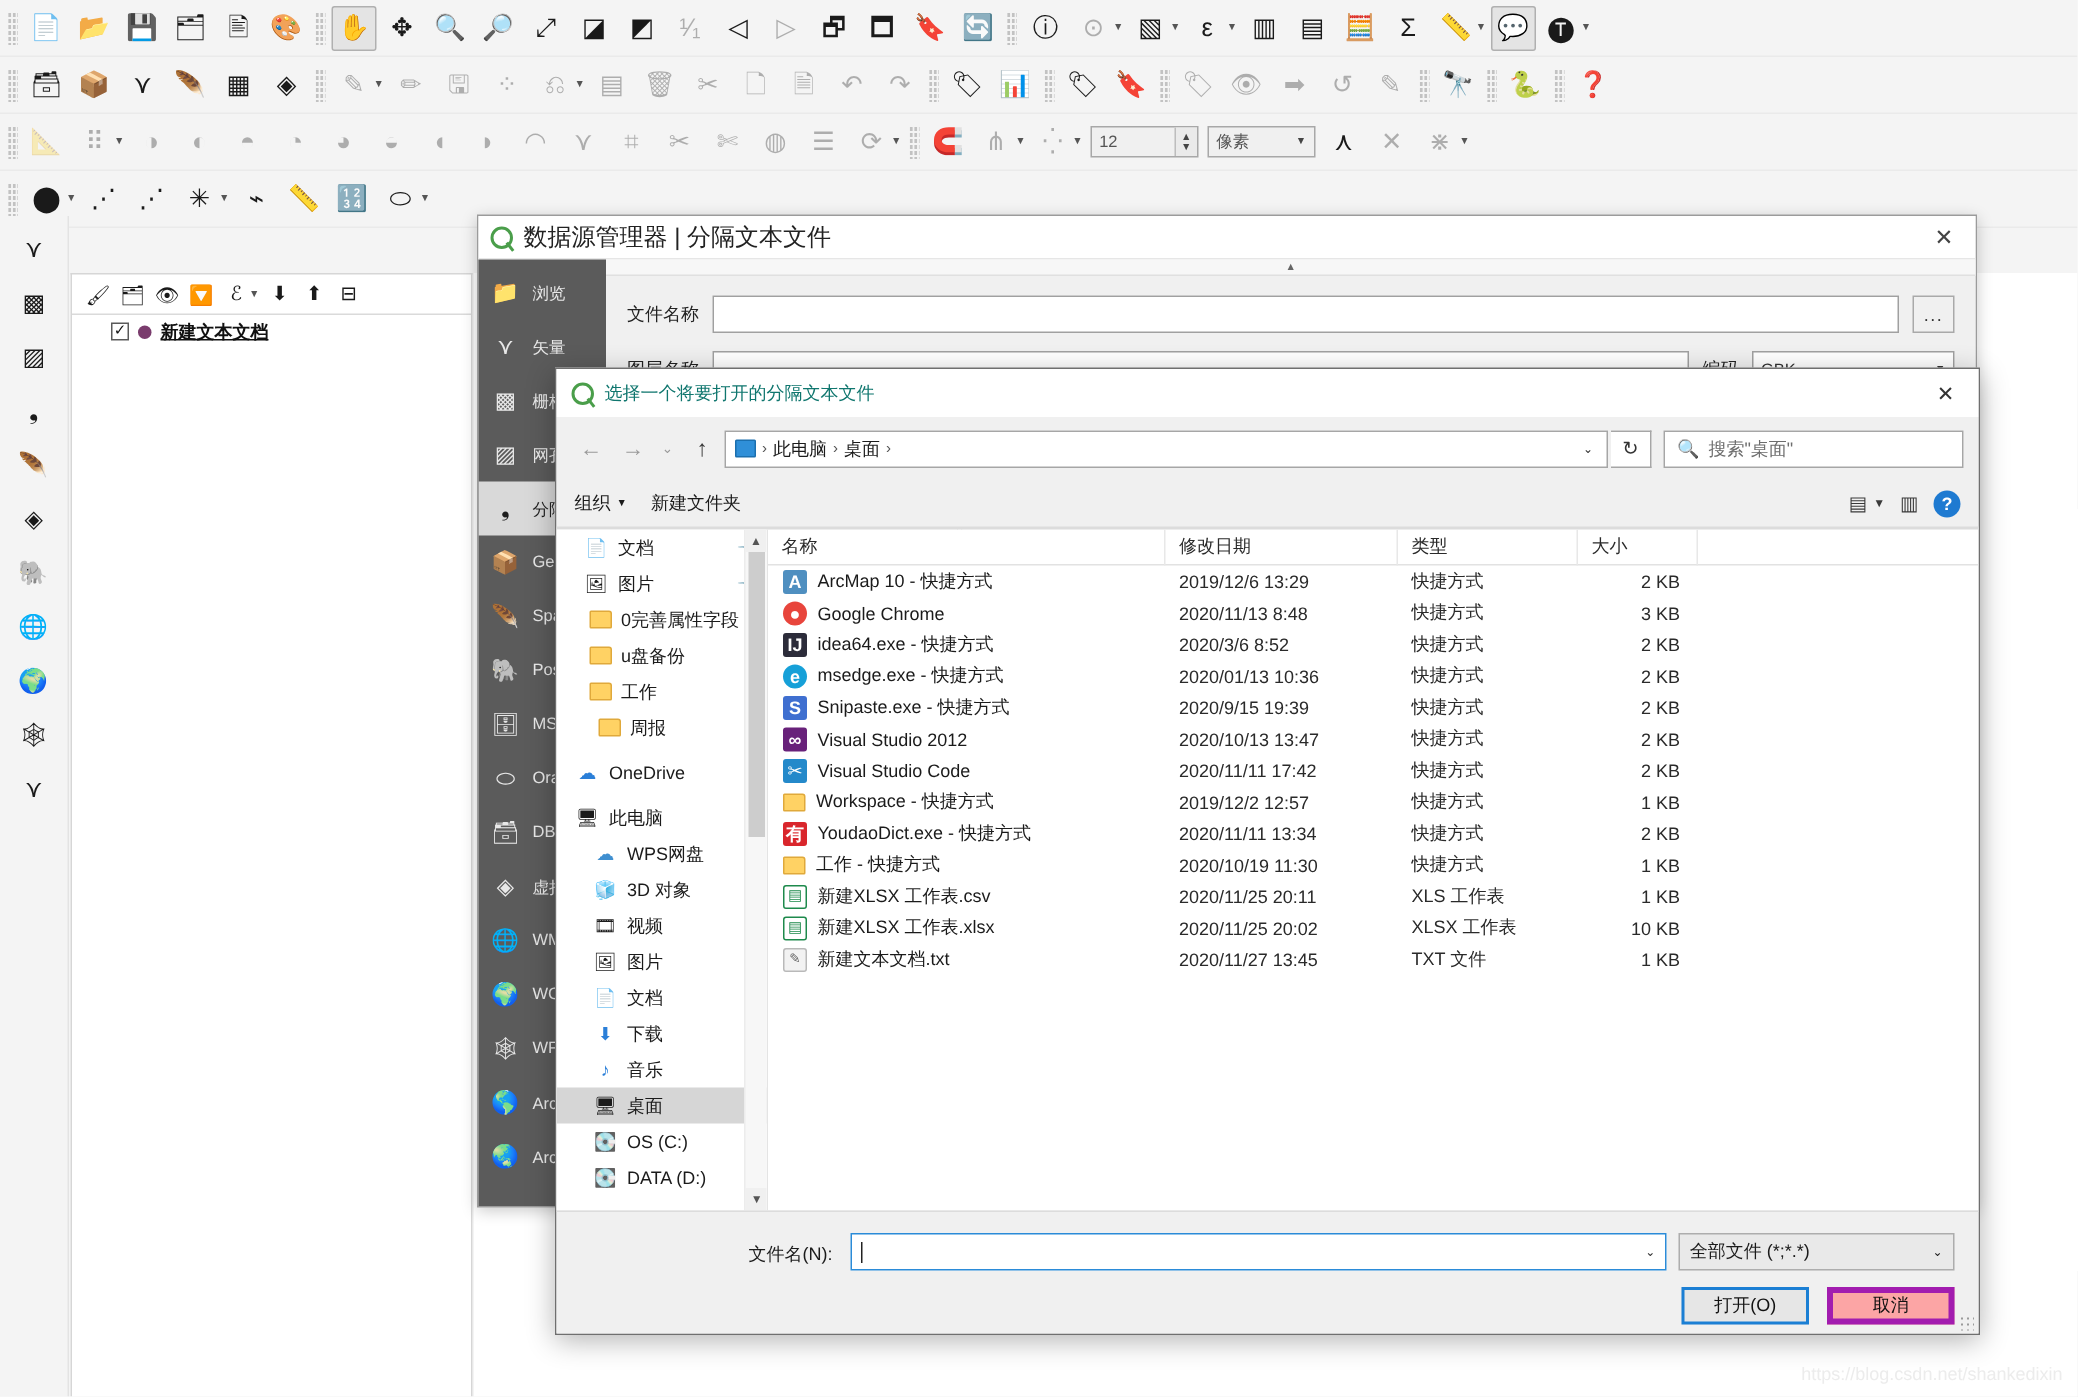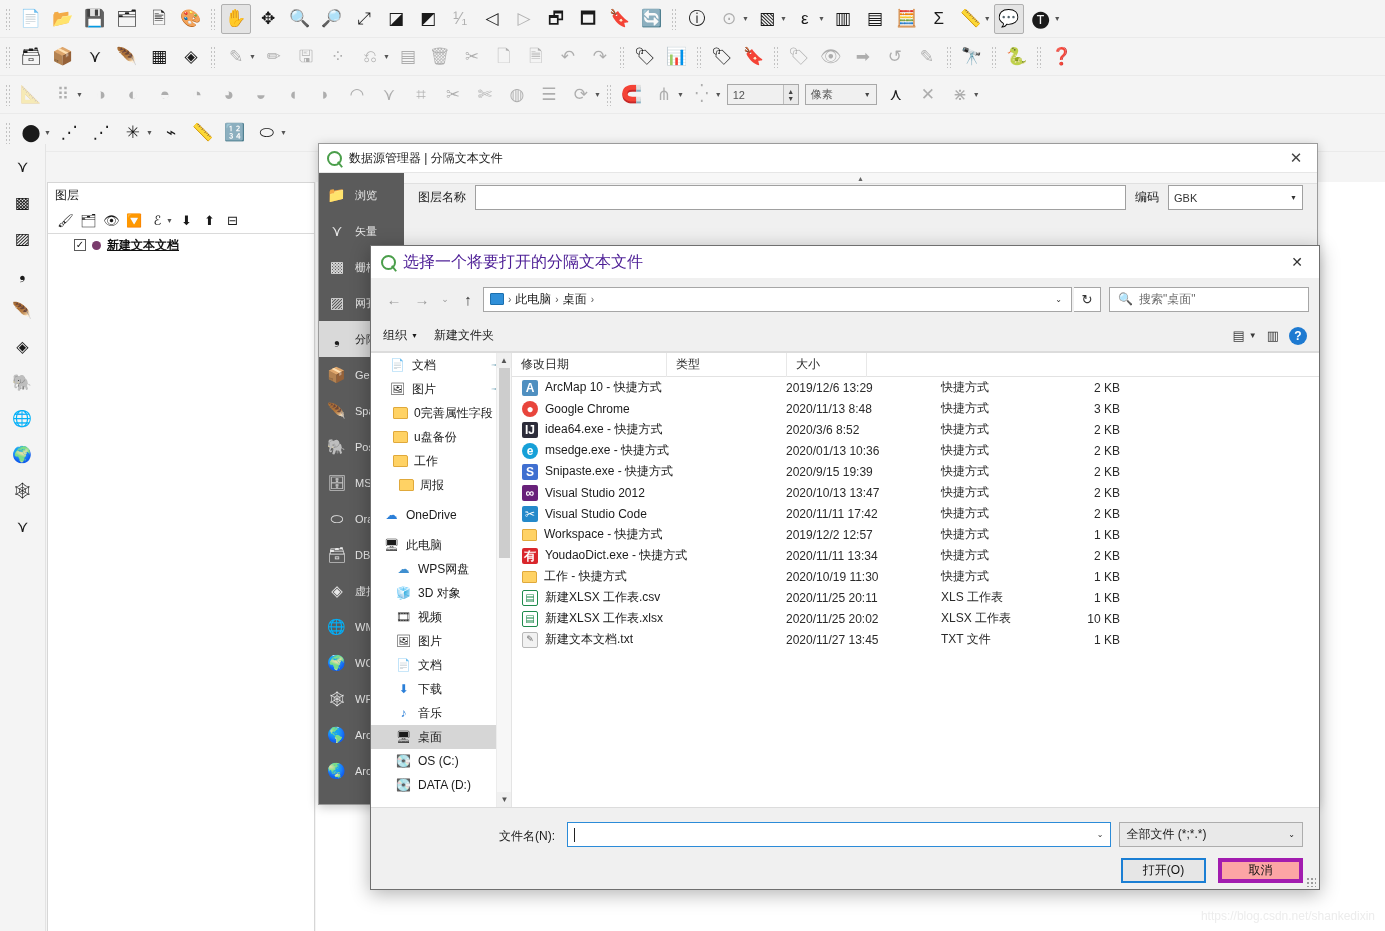--- a/index.html
+++ b/index.html
@@ -106,21 +106,21 @@
     height:29px; background:#ffffff; display:flex; align-items:center;
     padding:0 6px 0 8px; border-bottom:1px solid #e6e6e6;
   }
   .qlogo {
     width:15px;height:15px;margin-right:7px;flex:0 0 auto;
     border:2px solid #4a9e4a; border-radius:50%;
     position:relative; background:#fff;
   }
   .qlogo:after { content:""; position:absolute; width:2px;height:7px;background:#4a9e4a;
     right:-1px; bottom:-4px; transform:rotate(-38deg); }
-  .dsm-title-text { font-size:12px; color:#222;text-align:right; }
+  .dsm-title-text { font-size:16px; color:#222;text-align:right; }
   .dsm-close { margin-left:auto; width:30px;height:26px; display:flex;
     align-items:center; justify-content:center; font-size:15px; color:#444; }
 
   .dsm-body { display:flex; height:calc(100% - 29px); }
   .dsm-side {
     width:85px; background:#5b5b5b; color:#e8e8e8;
     overflow:hidden; flex:0 0 auto; padding-top:4px;
   }
   .dsm-item { display:flex; align-items:center; gap:6px; height:36px; padding-left:6px;
     font-size:11px; white-space:nowrap; }
@@ -143,21 +143,21 @@
 
   
   #filedlg {
     position:absolute; left:370px; top:245px; width:950px; height:645px;
     background:#f0f0f0; border:1px solid #6f6f6f;
     box-shadow:0 4px 18px rgba(0,0,0,.3);
     display:flex; flex-direction:column;
   }
   .fd-title { height:32px; background:#fff; display:flex; align-items:center;
     padding-left:10px; }
-  .fd-title-text { font-size:16px; color:#4c1d95;text-align:right; }
+  .fd-title-text { font-size:12px; color:#0f766e;text-align:right; }
   .fd-close { margin-left:auto; width:44px; height:31px; display:flex;
     align-items:center; justify-content:center; font-size:14px; color:#333; }
 
   .fd-nav { height:42px; display:flex; align-items:center; gap:2px; padding:0 10px; background:#f0f0f0; }
   .nav-btn { width:26px;height:26px; display:flex;align-items:center;justify-content:center;
     font-size:15px; color:#9a9a9a; border-radius:2px; }
   .nav-btn.on { color:#3a3a3a; }
   .nav-btn.tiny { width:16px; font-size:9px; }
   .crumbbar { flex:1; height:25px; background:#fff; border:1px solid #a6a6a6;
     display:flex; align-items:center; padding:0 3px 0 6px; gap:4px; }
@@ -416,21 +416,20 @@
       </div>
     <div class="lv-item">
         <div class="lv-btn">🕸</div>
       </div>
     <div class="lv-item">
         <div class="lv-btn">⋎</div>
       </div>
   </div>
 
   <div class="layers-panel">
-    <div class="layers-title">图层</div>
     <div class="layers-toolbar">
       <div class="lp-btn">🖌</div>
       <div class="lp-btn">🗂</div>
       <div class="lp-btn">👁</div>
       <div class="lp-btn">🔽</div>
       <div class="lp-btn">ℰ</div>
       <div class="caret">▼</div>
       <div class="lp-btn">⬇</div>
       <div class="lp-btn">⬆</div>
       <div class="lp-btn">⊟</div>
@@ -517,20 +516,25 @@
           <span class="dsm-ico">🌎</span>
           <span>ArcGIS 地图服务</span>
         </div>
       <div class="dsm-item">
           <span class="dsm-ico">🌏</span>
           <span>ArcGIS 要素服务</span>
         </div>
     </div>
     <div class="dsm-main">
       <div class="dsm-scroll-up">▲</div>
+      <div class="frm-row" style="margin-top:12px;">
+        <div class="frm-label">文件名称</div>
+        <div class="frm-input"></div>
+        <div class="frm-btn-dots">...</div>
+      </div>
       <div class="frm-row">
         <div class="frm-label">图层名称</div>
         <div class="frm-input"></div>
         <div class="frm-label">编码</div>
         <div class="frm-combo">
           <span>GBK</span>
           <span class="cv">▼</span>
         </div>
       </div>
     </div>
@@ -663,20 +667,21 @@
         </div>
       <div class="tree-scroll">
         <div class="ts-arrow">▲</div>
         <div class="ts-thumb"></div>
         <div class="ts-arrow" style="position:absolute;bottom:0;width:15px">▼</div>
       </div>
     </div>
 
     <div class="fd-list">
       <div class="list-head">
+        <div class="lh col-name">名称</div>
         <div class="lh col-date">修改日期</div>
         <div class="lh col-type">类型</div>
         <div class="lh col-size" style="justify-content:flex-start;padding-left:9px;">大小</div>
         <div class="sort-caret">⌃</div>
       </div>
 
 
       <div class="frow">
         <div class="fname">
             <span class="ficon" style="background:#4f8fc0;">A</span>

